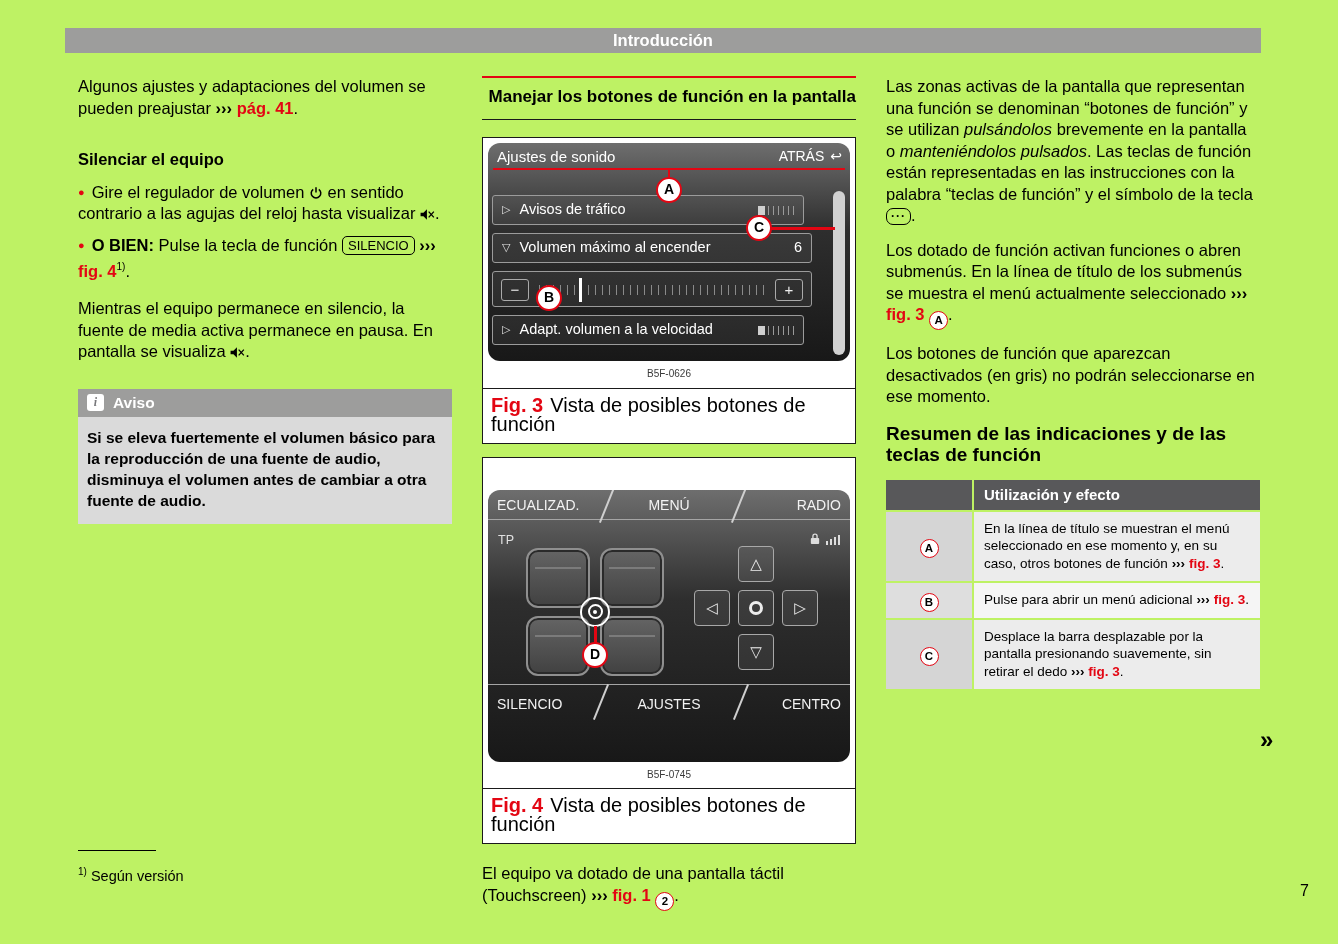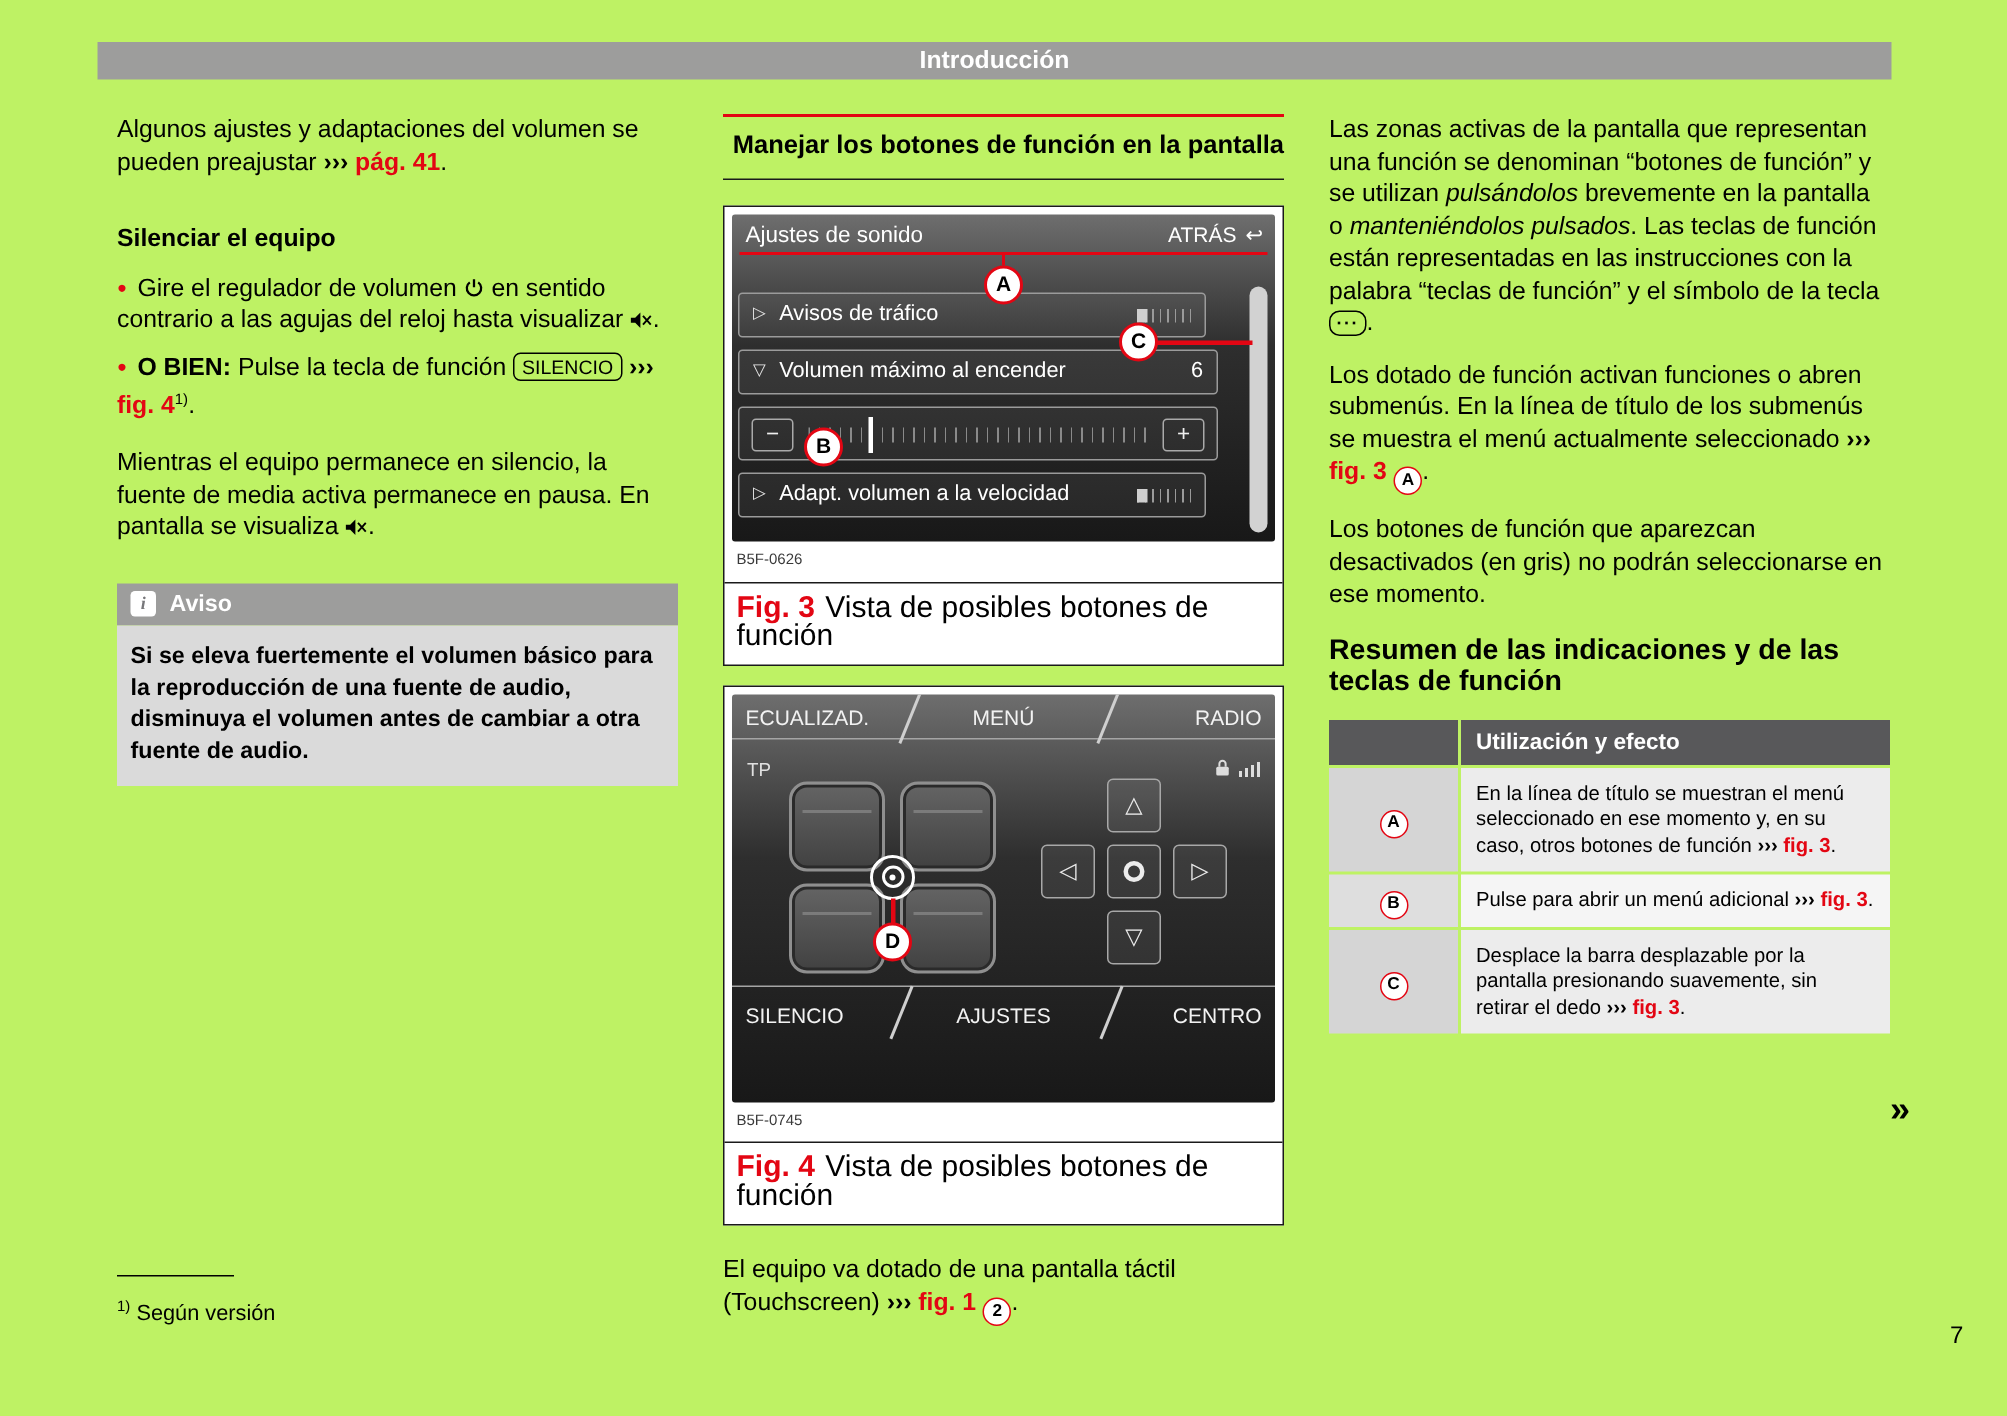--- a/index.html
+++ b/index.html
@@ -68,27 +68,27 @@
   
   .section-head {
     border-top: 2px solid #e30613; border-bottom: 1px solid #1a1a1a;
     padding: 8px 0 11px; font-size: 17px; font-weight: bold; line-height: 22px;
     margin-bottom: 17px;
     text-align: right;
   }
   .figure { border: 1px solid #1a1a1a; margin-bottom: 13px; background: #fff; }
   .fig-body { padding: 5px 5px 0; }
   .screen {
-    position: relative; width: 100%; color: #fff; overflow: hidden; border-radius: 2px;
+    position: relative; width: 100%; color: #fff; overflow: hidden; border-radius: 12px;
     background: linear-gradient(180deg, #6e6e6e 0%, #2e2e2e 40%, #181818 100%);
     font-size: 14.5px;
   }
   .screen3 { height: 218px; }
-  .screen4 { height: 272px; }
-  .fig-code { text-align: left; font-size: 10px; color: #3a3a3a; padding: 2px 3px 3px; }
+  .screen4 { height: 272px; margin-top: 27px; }
+  .fig-code { text-align: center; font-size: 10px; color: #3a3a3a; padding: 2px 3px 3px; }
   .fig-caption { border-top: 1px solid #1a1a1a; padding: 7px 8px 9px; font-size: 20px; line-height: 19px; }
   .fig-label { color: #e30613; font-weight: bold; margin-right: 7px; }
 
   .callout {
     position: absolute; width: 26px; height: 26px; border-radius: 50%;
     background: #fff; border: 2.5px solid #e30613; color: #000;
     font-weight: bold; font-size: 14px;
     display: flex; align-items: center; justify-content: center; z-index: 6;
   }
 

